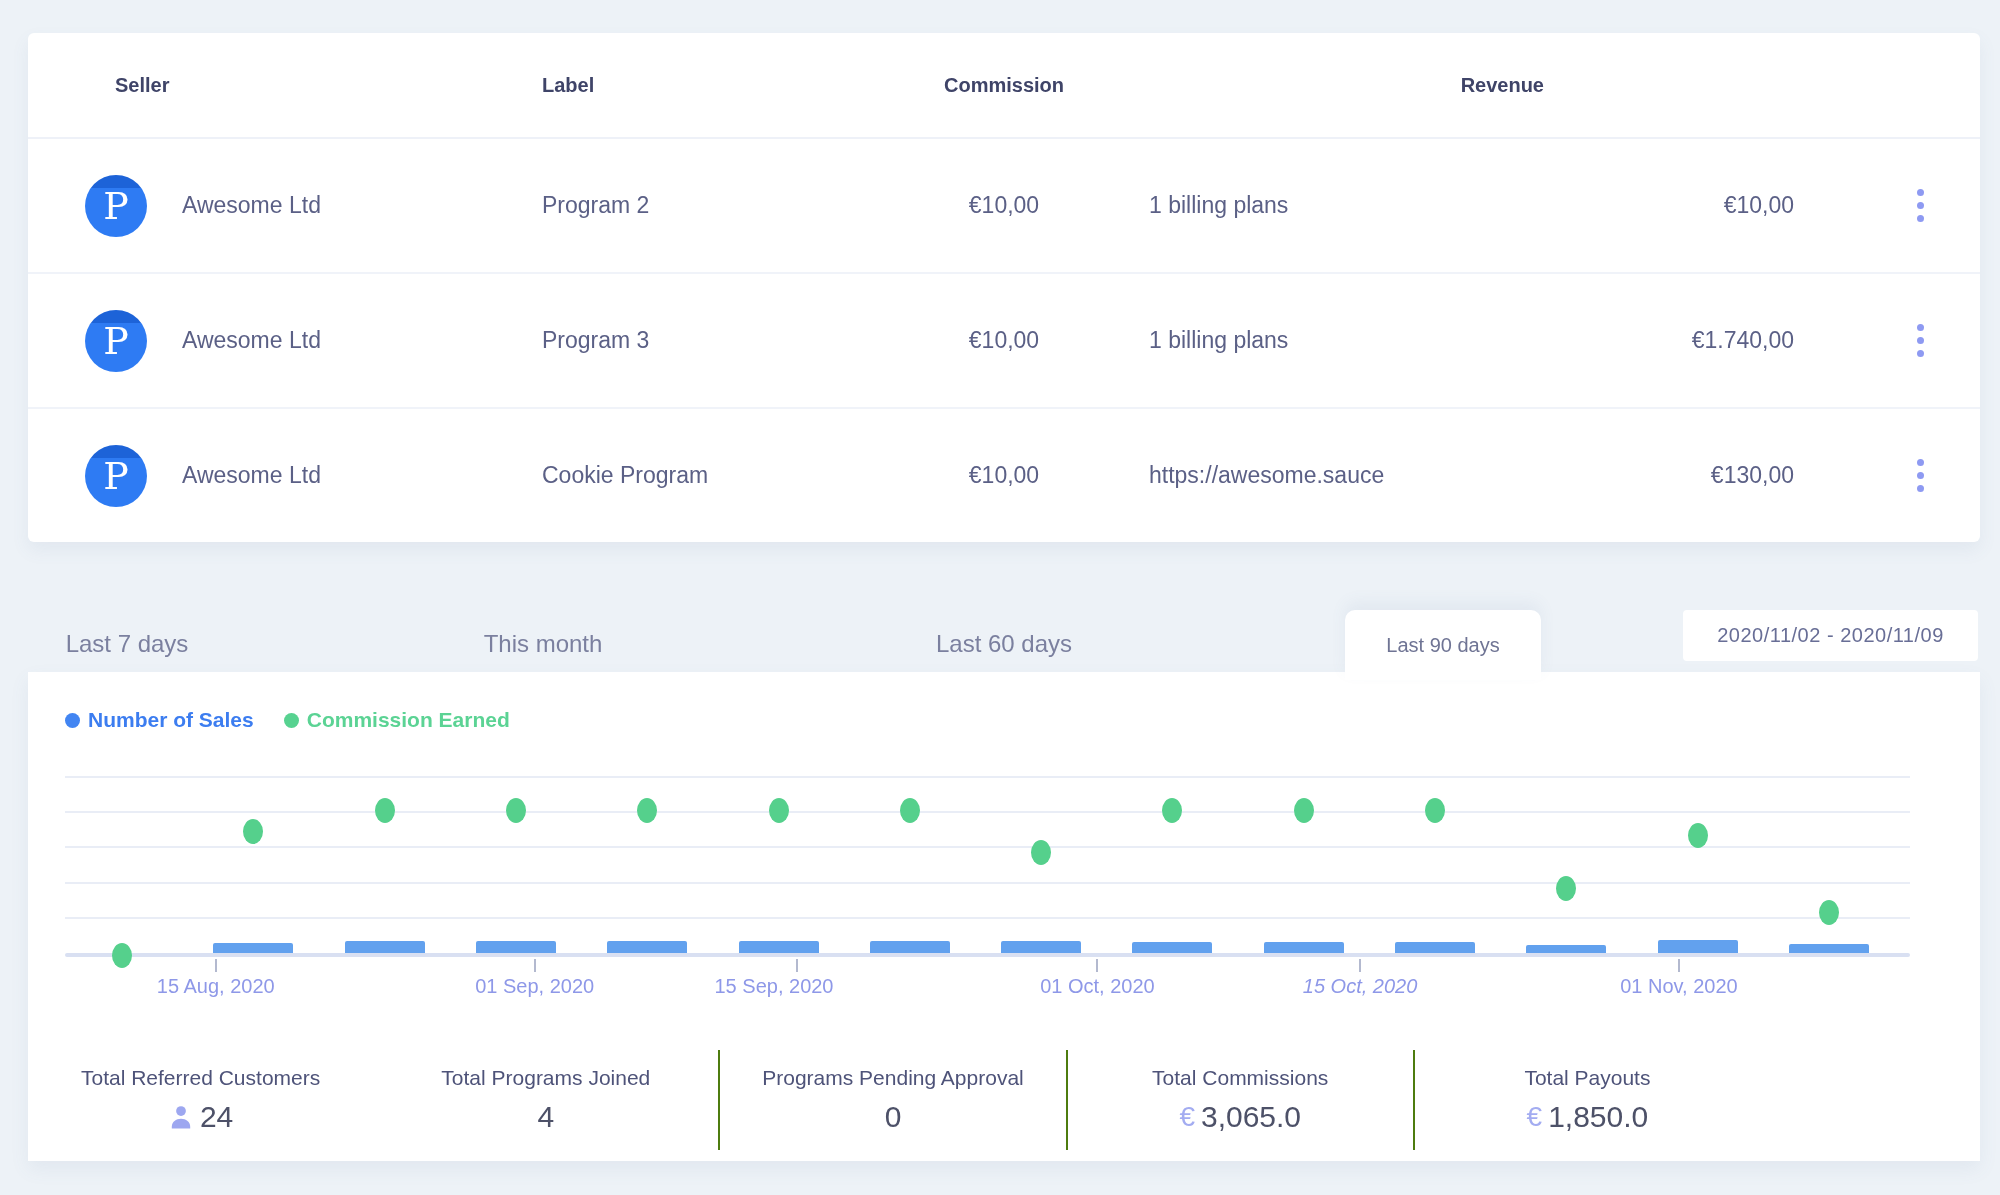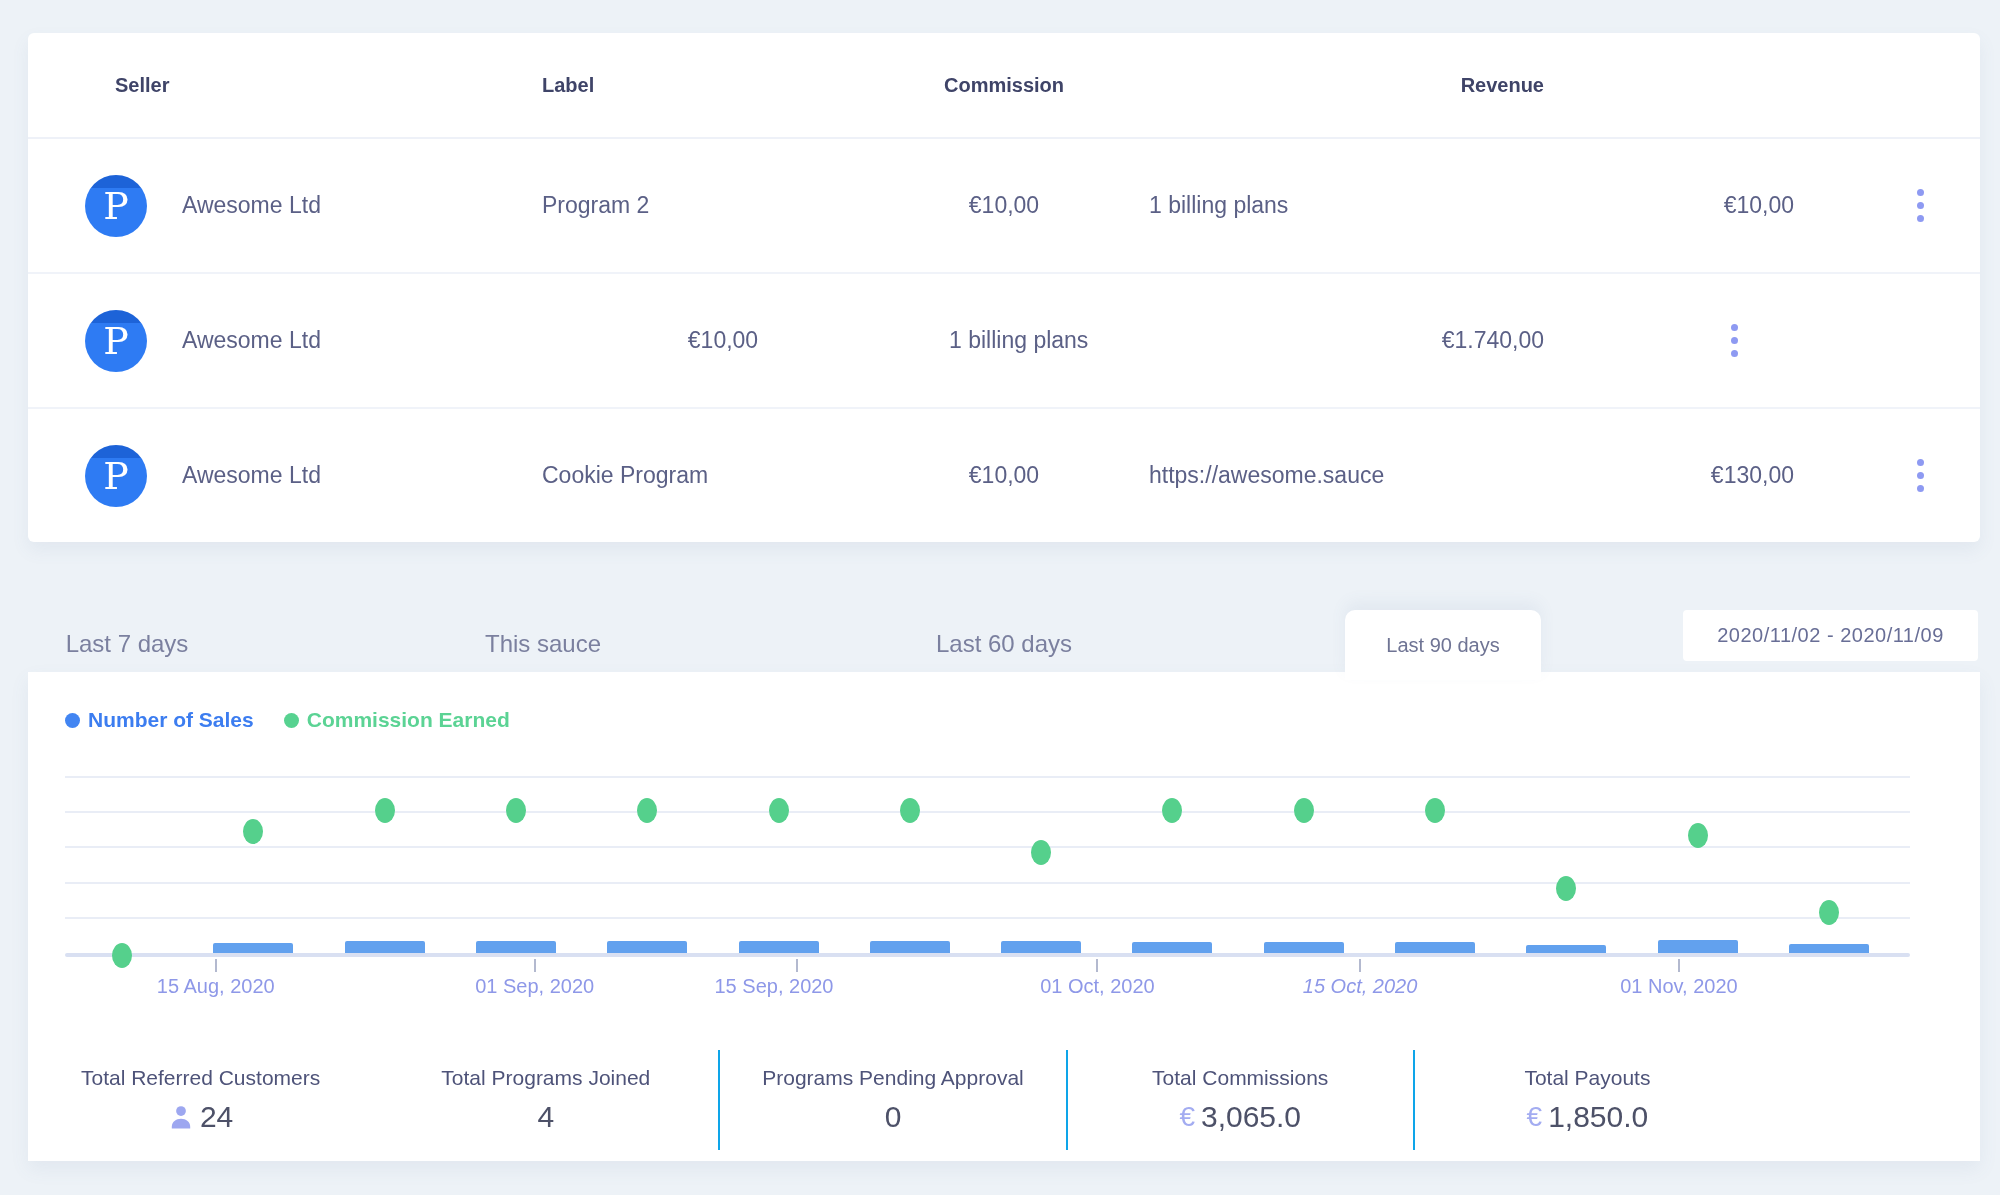--- a/index.html
+++ b/index.html
@@ -68,21 +68,21 @@
   .gridline{position:absolute;left:0;width:100%;height:2px;background:#e9edf6;}
   .baseline{position:absolute;left:0;top:176px;width:100%;height:4px;background:#d9e0f2;border-radius:2px;}
   .bar{position:absolute;width:80px;border-radius:2px 2px 0 0;}
   .cdot{position:absolute;width:20px;height:25px;border-radius:50%;z-index:2;}
   .xtick{position:absolute;width:2px;height:13px;top:182px;background:#b3b9cf;}
   .xlabel{position:absolute;top:198px;width:240px;margin-left:-120px;text-align:center;
     font-size:20px;color:#8e98e8;white-space:nowrap;}
   
   #stats-row{position:absolute;left:0;top:378px;width:1732px;height:100px;display:flex;}
   .stat{flex:1 1 0;display:flex;flex-direction:column;align-items:center;justify-content:center;gap:10px;}
-  .stat.divided{border-left:2px solid #0ea5e9;}
+  .stat.divided{border-left:2px solid #4d7c0f;}
   .stat-label{font-size:21px;color:#4e5379;}
   .stat-value{font-size:30px;color:#4d5168;display:flex;align-items:center;gap:6px;}
   .stat-prefix{color:#a3acf1;font-size:28px;}
   .person-svg{width:26px;height:26px;display:block;}
 </style>
 </head>
 <body>
 
 <div class="card" id="table-card">
   <div class="trow thead">
@@ -108,20 +108,21 @@
             <i></i>
             <i></i>
           </div>
         </div>
       </div>
       <div class="trow tbodyrow">
         <div class="c-seller">
           <div class="avatar">P</div>
           <span>Awesome Ltd</span>
         </div>
+        <div class="c-label">Program 3</div>
         <div class="c-commission">€10,00</div>
         <div class="c-products">1 billing plans</div>
         <div class="c-revenue">€1.740,00</div>
         <div class="c-actions">
           <div class="kebab">
             <i></i>
             <i></i>
             <i></i>
           </div>
         </div>
@@ -141,21 +142,21 @@
             <i></i>
             <i></i>
           </div>
         </div>
       </div>
     </div>
 </div>
 
 <div id="tabs-row">
     <div class="tab" style="left: 127px;">Last 7 days</div>
-    <div class="tab" style="left: 543px;">This sauce</div>
+    <div class="tab" style="left: 543px;">This month</div>
     <div class="tab" style="left: 1004px;">Last 60 days</div>
   </div>
 <div id="active-tab">
   <span>Last 90 days</span>
 </div>
 <div id="date-range">
   <span>2020/11/02 - 2020/11/09</span>
 </div>
 
 <div class="card" id="chart-card">

